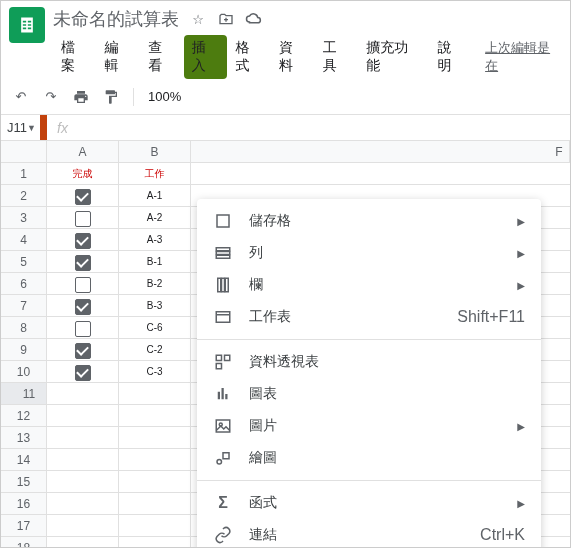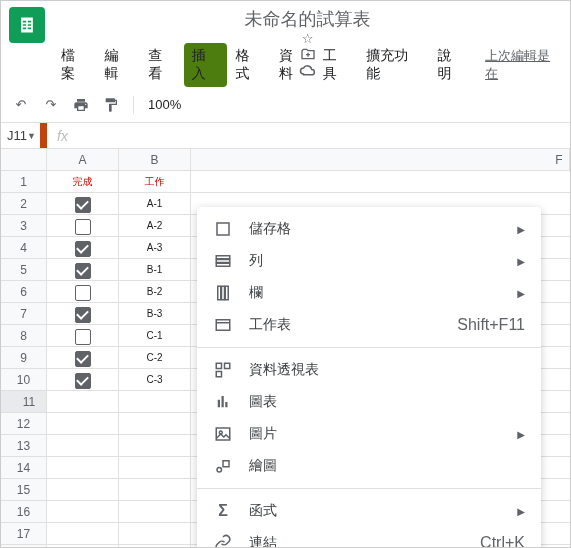--- a/index.html
+++ b/index.html
@@ -1,24 +1,24 @@
 <!DOCTYPE html>
 <html><head>
 <meta charset="utf-8">
 <style>
   * { box-sizing: border-box; margin: 0; padding: 0; }
   body { font-family: Arial, "Microsoft JhengHei", sans-serif; font-size: 13px; color: #202124; background: #fff; overflow: hidden; width: 571px; height: 548px; border: 1px solid #ccc; }
   .header { display: flex; align-items: flex-start; padding: 6px 8px 0 8px; }
   .logo { width: 36px; height: 36px; background: #0f9d58; border-radius: 4px; display: flex; align-items: center; justify-content: center; margin-right: 8px; flex-shrink:0; }
   .logo svg { fill: #fff; }
   .titlearea { flex: 1; }
-  .titlerow { display: flex; align-items: center; gap: 0; height: 24px; flex-direction: column; }
+  .titlerow { display: flex; align-items: center; gap: 10px; height: 24px; }
   .doc-title { font-size: 18px; color: #5f6368; }
   .title-icon { width: 18px; height: 18px; color: #5f6368; display:flex; align-items:center; justify-content:center; }
-  .menubar { display: flex; align-items: center; gap: 0; margin-top: 12px; font-size: 14px; }
+  .menubar { display: flex; align-items: center; gap: 0; margin-top: 4px; font-size: 14px; }
   .menuitem { padding: 4px 8px; cursor: pointer; border-radius: 4px; }
   .menuitem.active { background: #4d7c0f; }
   .lastedit { margin-left: 12px; color: #5f6368; text-decoration: underline; font-size: 13px; }
   .toolbar { display: flex; align-items: center; padding: 4px 8px; border-bottom: 1px solid #e0e0e0; gap: 6px; height: 36px; }
   .tb-sep { width:1px; height:18px; background:#e0e0e0; margin:0 4px;}
   .tb-btn { width: 24px; height: 24px; display:flex; align-items:center; justify-content:center; color:#5f6368; cursor:pointer; }
   .zoom { font-size: 13px; color:#202124; padding:0 4px;}
   .namebox-row { display:flex; align-items:center; border-bottom:1px solid #e0e0e0; height:26px;}
   .namebox { width: 46px; padding: 2px 6px; font-size: 13px; color:#3c4043; border-right:7px solid #c2410c; display:flex; align-items:center; height:100%; }
   .namebox .dd { margin-left:auto; font-size:9px; color:#5f6368;}
@@ -151,21 +151,21 @@
         <div class="cell">B-2</div>
       </div>
       <div class="row">
         <div class="row-h">7</div>
         <div class="cell"><span class="cb checked"></span></div>
         <div class="cell">B-3</div>
       </div>
       <div class="row">
         <div class="row-h">8</div>
         <div class="cell"><span class="cb"></span></div>
-        <div class="cell">C-1</div>
+        <div class="cell">C-6</div>
       </div>
       <div class="row">
         <div class="row-h">9</div>
         <div class="cell"><span class="cb checked"></span></div>
         <div class="cell">C-2</div>
       </div>
       <div class="row">
         <div class="row-h">10</div>
         <div class="cell"><span class="cb checked"></span></div>
         <div class="cell">C-3</div>

